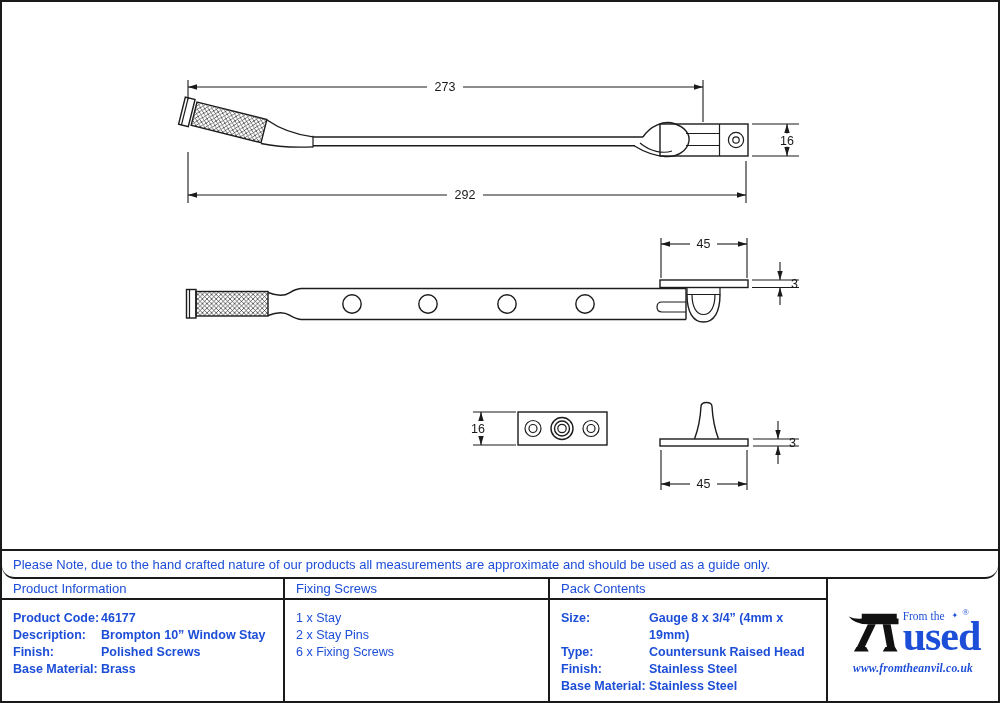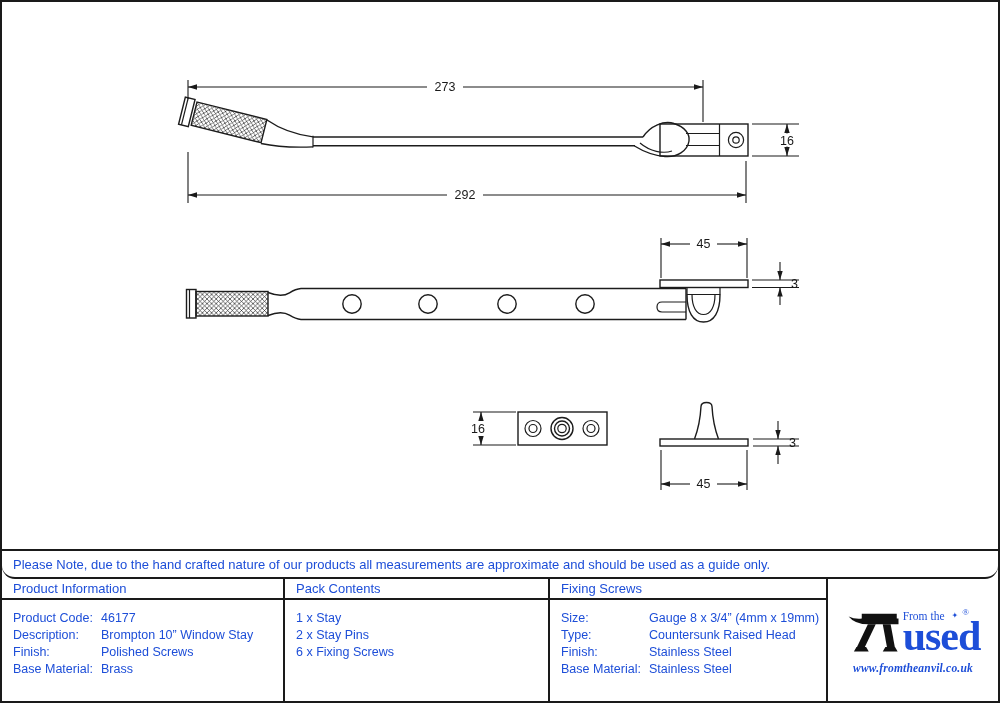--- a/index.html
+++ b/index.html
@@ -18,21 +18,21 @@
   .dim { fill:none; stroke:#1a1a1a; stroke-width:1.1; }
   .arr { fill:#1a1a1a; stroke:none; }
 
   .note-bar {
     height:28px; border-bottom:2px solid #1a1a1a; display:flex; align-items:center;
     padding-left:11px; font-size:13px;border-radius:13px;
   }
   .info-table { display:grid; grid-template-columns:283px 265px 278px 1fr; grid-template-rows:21px 1fr; height:122px; }
   .hcell { border-right:2px solid #1a1a1a; border-bottom:2px solid #1a1a1a; font-size:13px; padding:2px 0 0 11px; }
   .ccell { border-right:2px solid #1a1a1a; padding:10px 0 0 11px; font-size:12.5px; }
-  .kv { display:flex; line-height:17px; }
+  .kv { display:flex; line-height:17px;font-weight:bold; }
   .kv .k { width:88px; flex:none; }
   .pc-line { line-height:17px; }
 
   .logo-cell { grid-column:4; grid-row:1 / 3; display:flex; flex-direction:column; align-items:center; justify-content:center; padding-top:2px; }
   .lockup { display:flex; align-items:flex-start; }
   .anvil-mark { margin-right:1px; }
   .lk-right { display:flex; flex-direction:column; }
   .topline { font-family:"Liberation Serif","DejaVu Sans",serif; font-size:11.5px; display:flex; align-items:flex-start; margin-left:0; margin-top:2px; }
   .diamond { font-family:"DejaVu Sans",sans-serif; font-size:8px; margin-left:7px; margin-top:1px; }
   .reg { font-size:9px; margin-left:4px; position:relative; top:-3px; font-family:"Liberation Serif",serif; }
@@ -206,22 +206,22 @@
       </g>
     </svg>
   </div>
 
   <div class="note-bar">
     <span>Please Note, due to the hand crafted nature of our products all measurements are approximate and should be used as a guide only.</span>
   </div>
 
   <div class="info-table">
     <div class="hcell">Product Information</div>
+    <div class="hcell">Fixing Screws</div>
     <div class="hcell">Pack Contents</div>
-    <div class="hcell">Fixing Screws</div>
 
     <div class="logo-cell">
       <div class="lockup">
         <svg class="anvil-mark" width="56" height="50" viewBox="0 0 64 54">
           <path d="M3,8 Q10,11.5 18,10.5 L18,5 L58,5 L58,10.5 L60,10.5 L60,17 L26,17 Q10,17 3,8 Z" fill="#111"></path>
           <polygon points="25,17 34,17 21,44 12,44" fill="#111"></polygon>
           <polygon points="9,48 26,48 23,43 12,43" fill="#111"></polygon>
           <polygon points="42,17 51,17 56,44 47,44" fill="#111"></polygon>
           <polygon points="42,48 59,48 56,43 45,43" fill="#111"></polygon>
         </svg>

